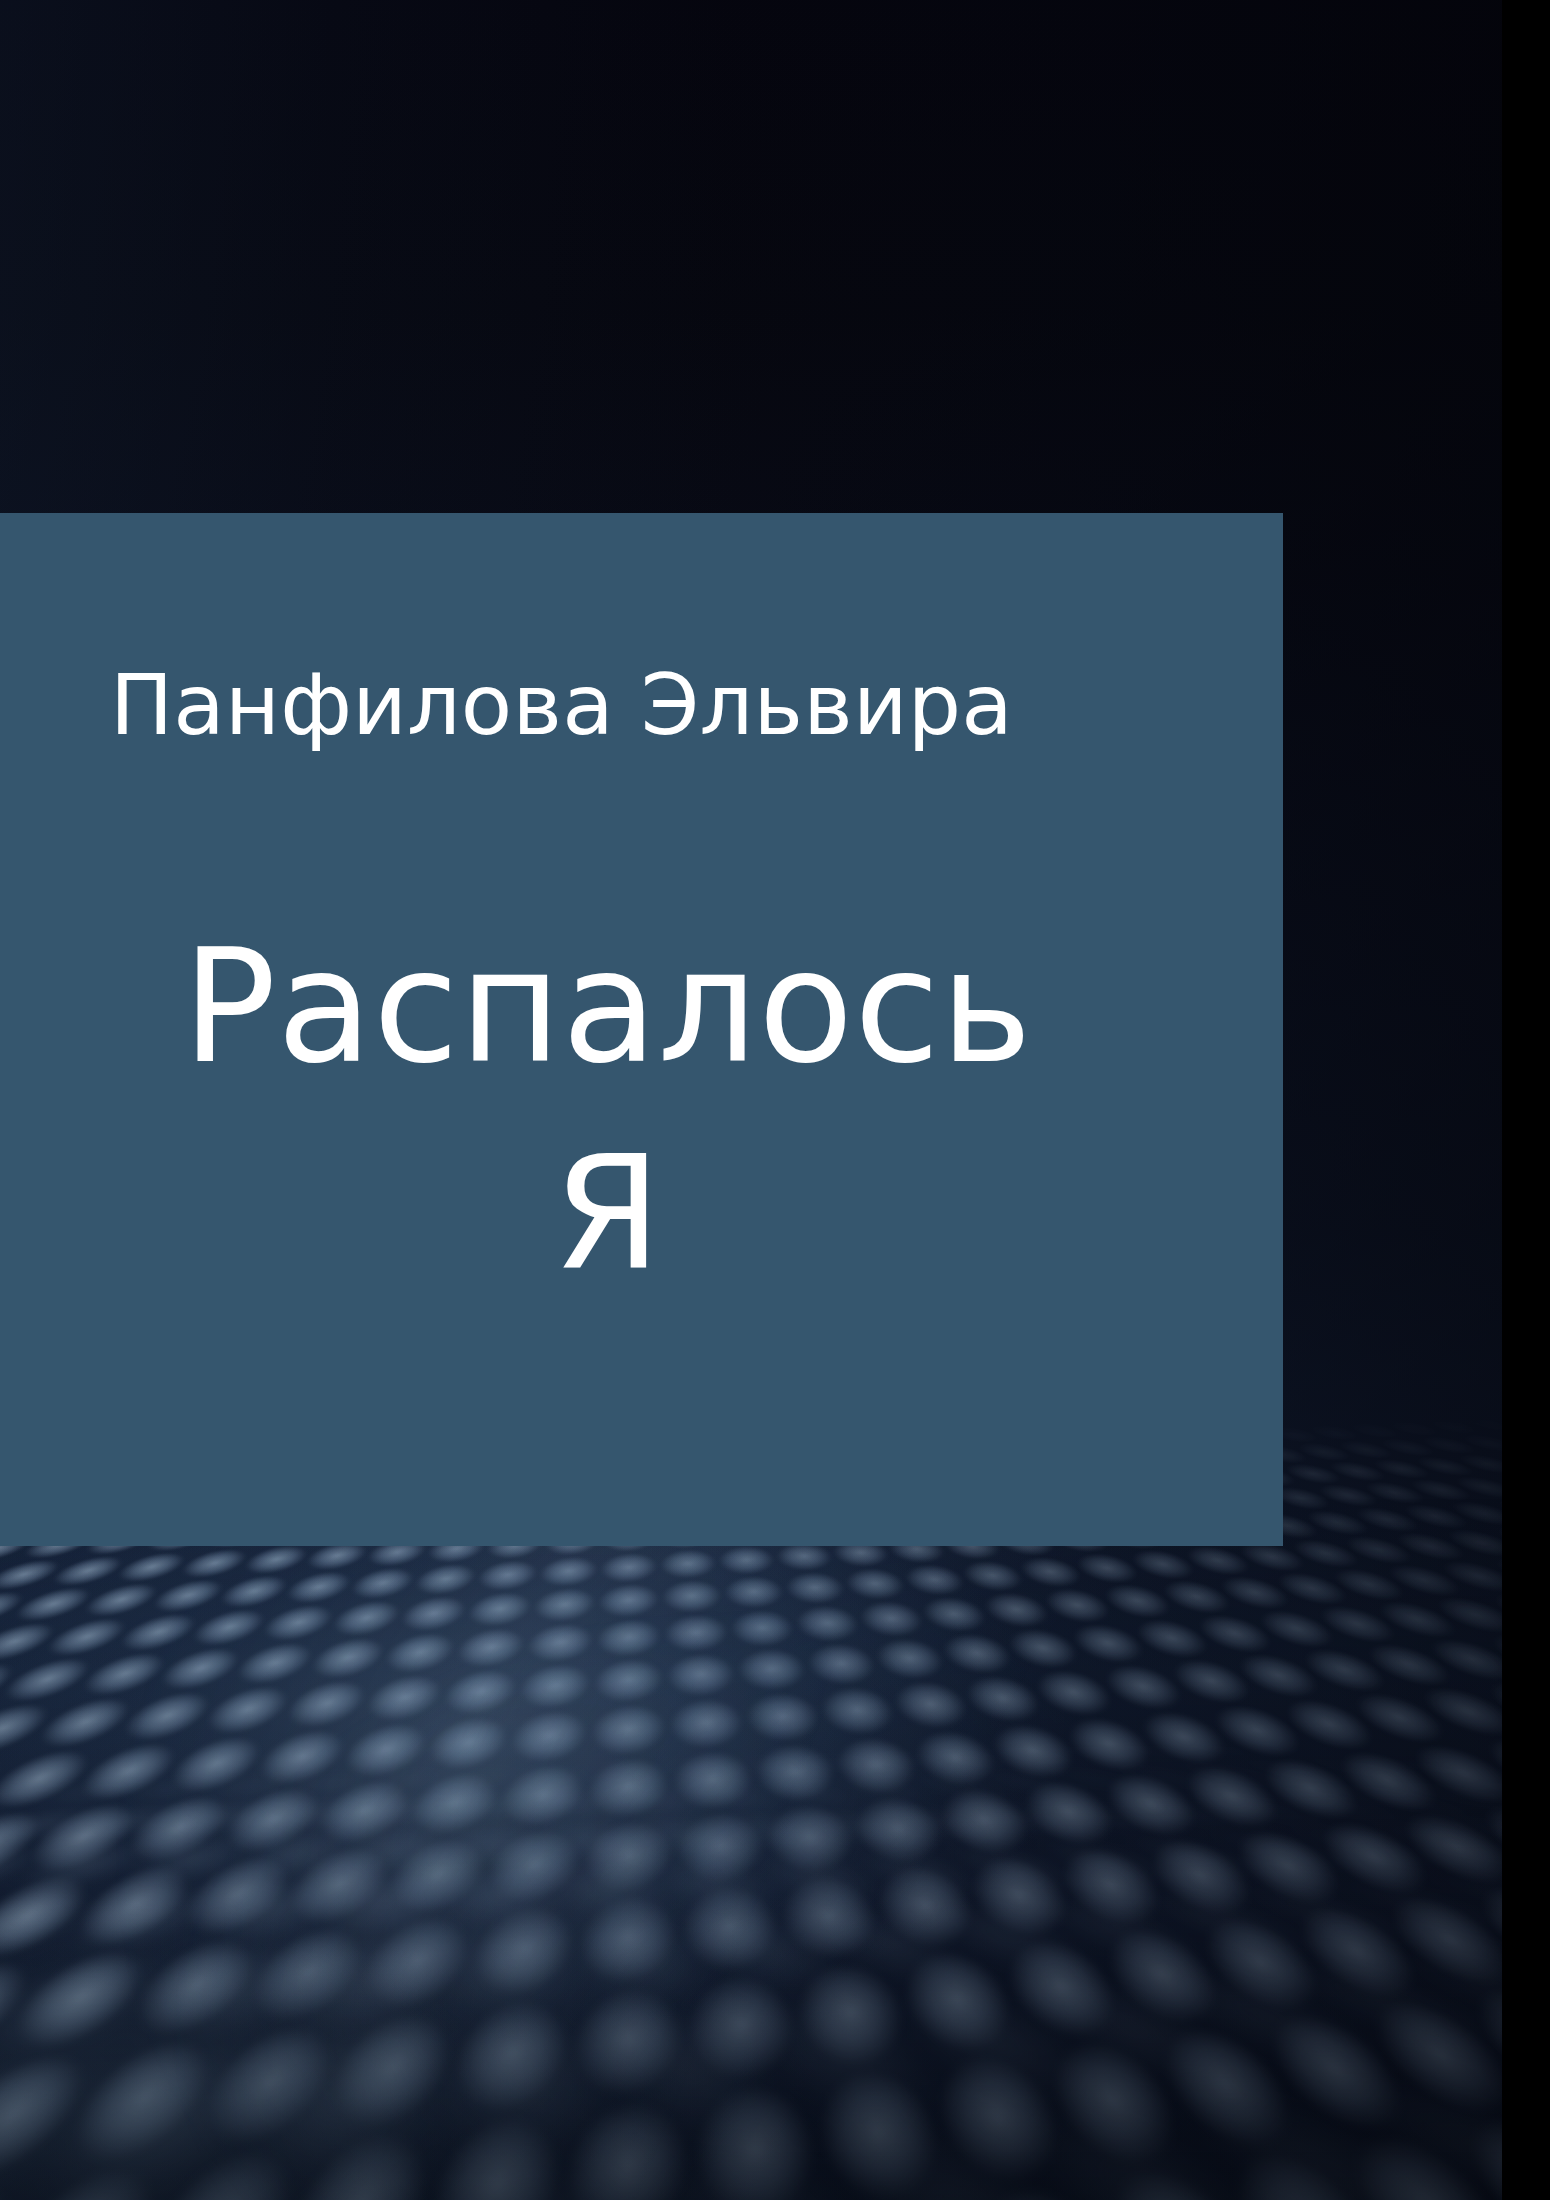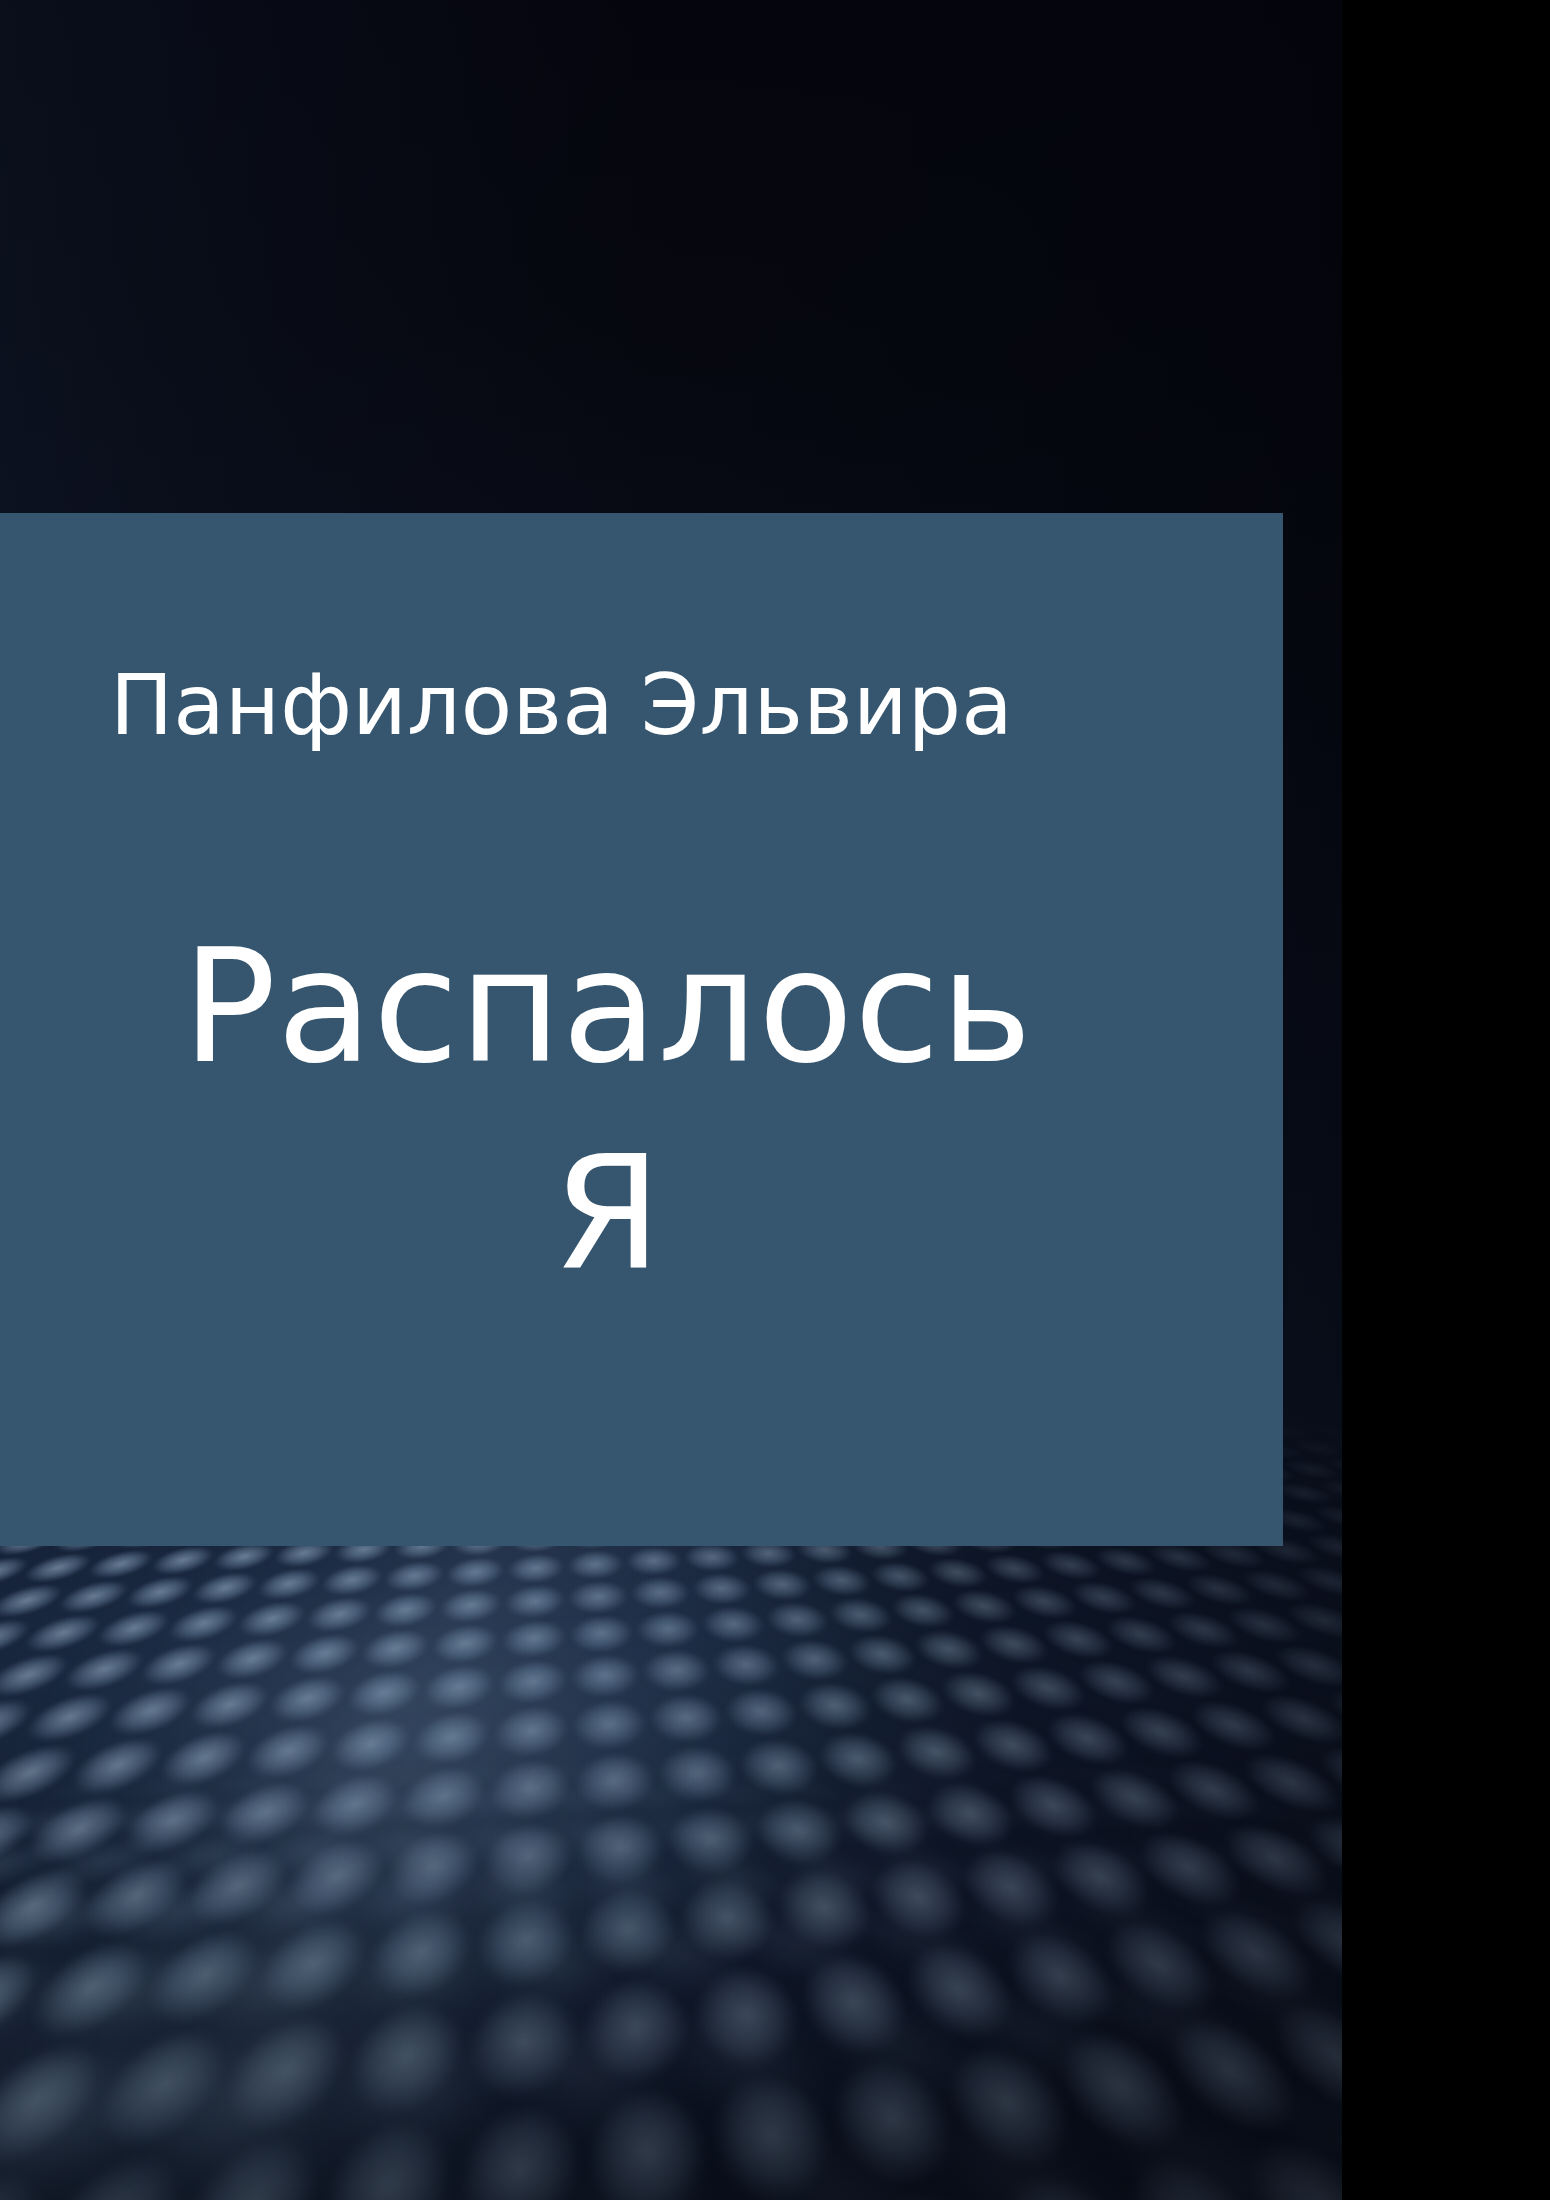--- a/index.html
+++ b/index.html
@@ -3,21 +3,21 @@
 <meta charset="utf-8">
 <title>Book Cover</title>
 <style>
   html, body {
     margin: 0;
     padding: 0;
     background: #000;
   }
   #cover {
     position: relative;
-    width: 1342px;
+    width: 1502px;
     height: 2200px;
     overflow: hidden;
     font-family: "DejaVu Sans", sans-serif;
     background: #701a75;
   }
 
   
   .bg-layer {
     position: absolute;
     inset: 0;

